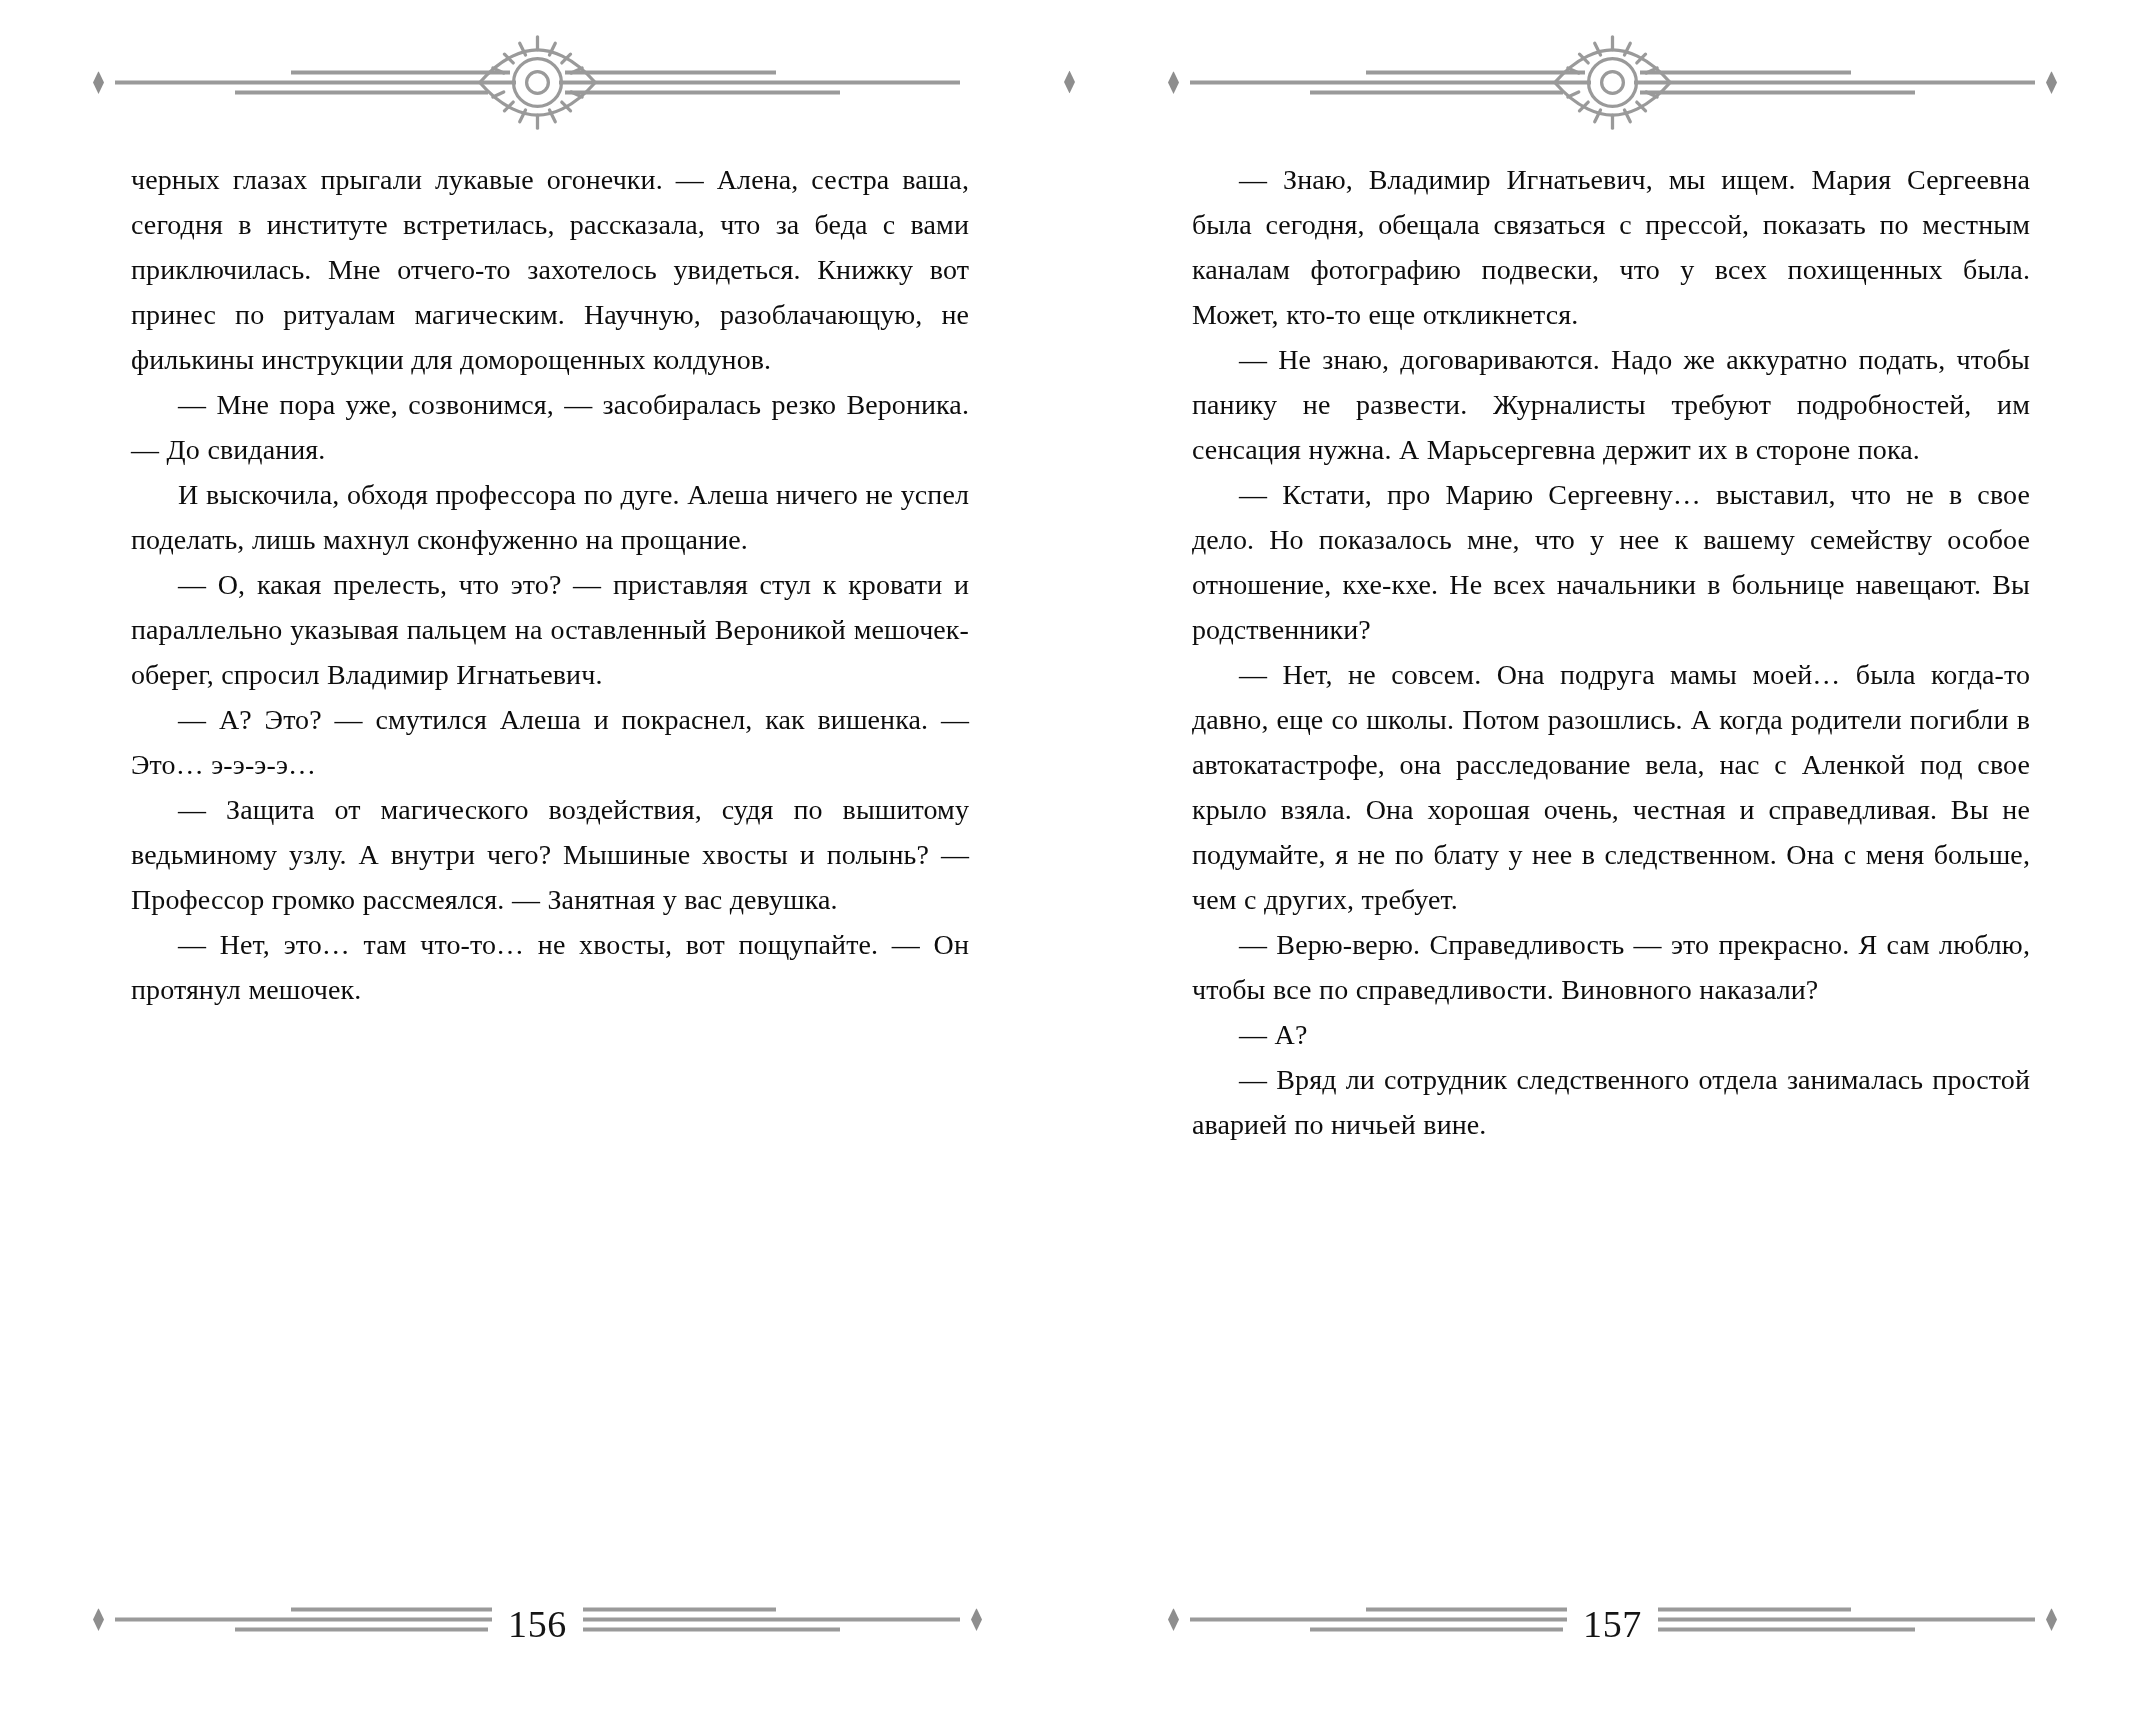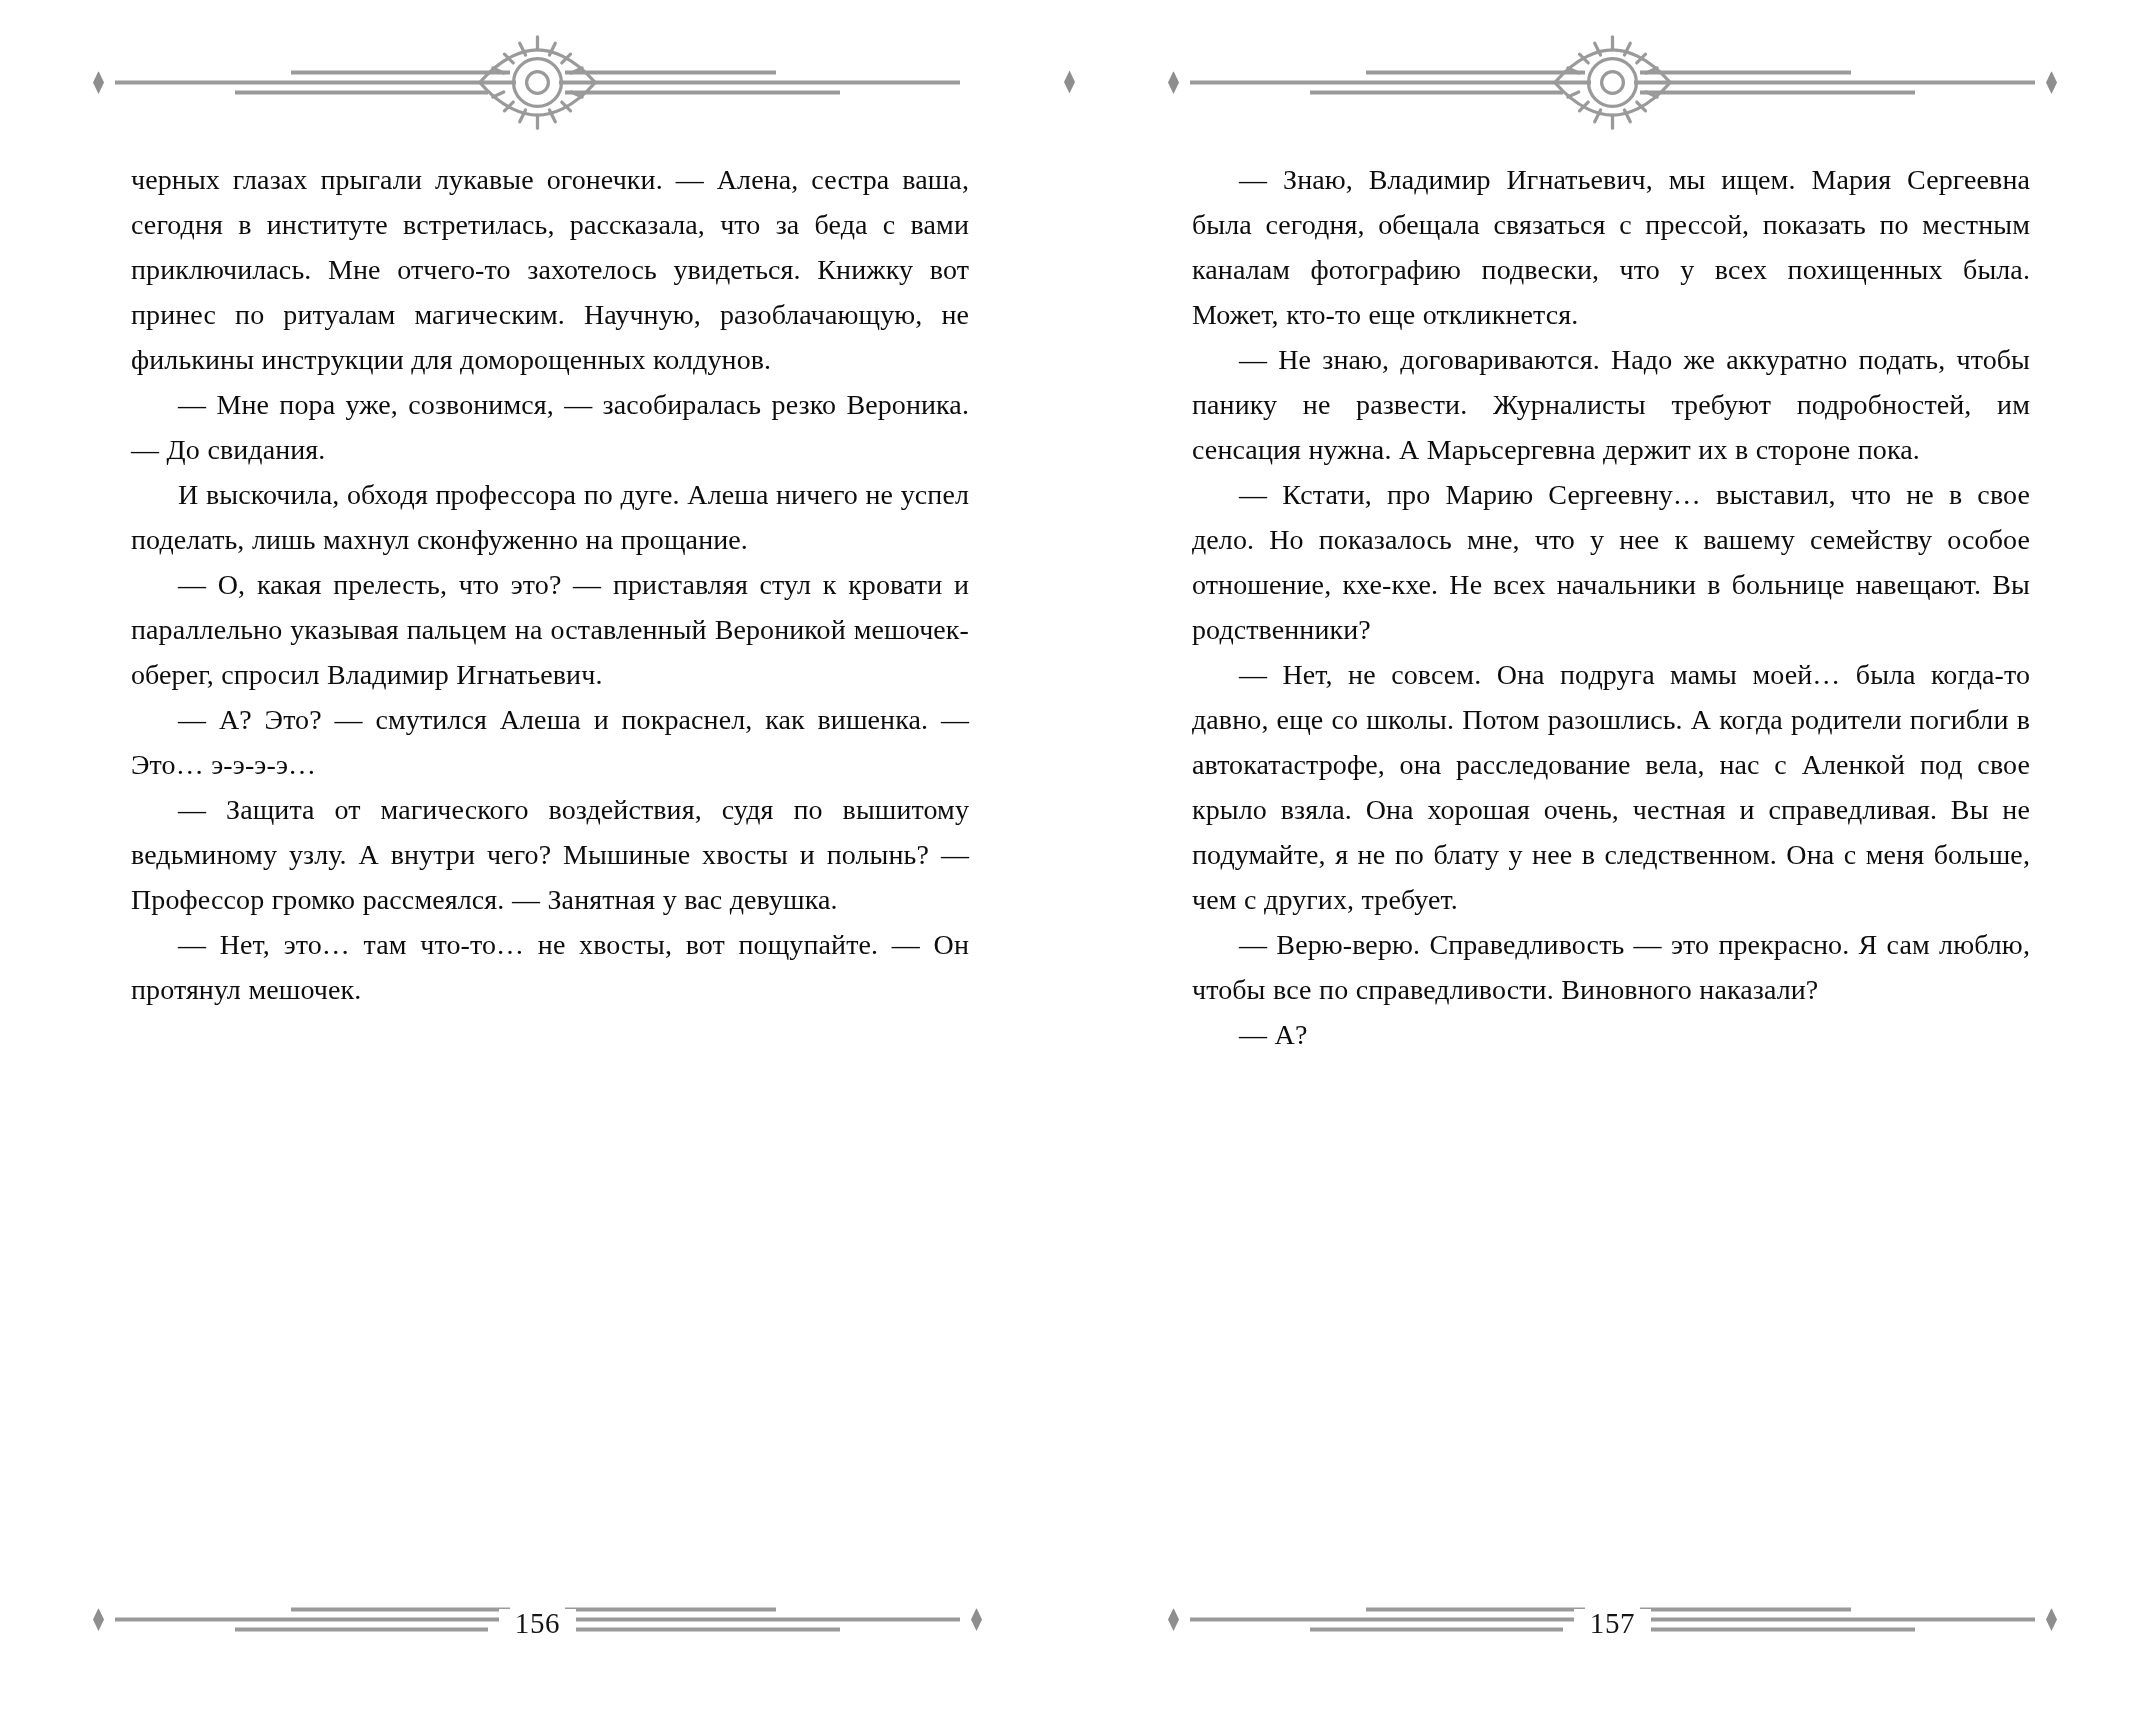--- a/index.html
+++ b/index.html
@@ -93,21 +93,21 @@
     width: 127px;
     height: 95px;
   }
   .eye-wrap svg { display: block; }
 
   .page-number {
     position: relative;
     z-index: 4;
     background: #ffffff;
     padding: 0 16px;
-    font-size: 29px;
+    font-size: 38px;
     letter-spacing: 0.7px;
     color: #141414;
     font-family: "Liberation Serif", "DejaVu Serif", serif;
     line-height: 1;
     margin-top: 8px;
   }
 
   
   .column {
     position: absolute;
@@ -251,20 +251,21 @@
       </div>
     </div>
 
     <div class="column">
         <p class="para indent">— Знаю, Владимир Игнатьевич, мы ищем. Мария Сергеевна была сегодня, обещала связаться с прессой, показать по местным каналам фотографию подвески, что у всех похищенных была. Может, кто-то еще откликнется.</p>
         <p class="para indent">— Не знаю, договариваются. Надо же аккуратно подать, чтобы панику не развести. Журналисты требуют подробностей, им сенсация нужна. А Марьсергевна держит их в стороне пока.</p>
         <p class="para indent">— Кстати, про Марию Сергеевну… выставил, что не в свое дело. Но показалось мне, что у нее к вашему семейству особое отношение, кхе-кхе. Не всех начальники в больнице навещают. Вы родственники?</p>
         <p class="para indent">— Нет, не совсем. Она подруга мамы моей… была когда-то давно, еще со школы. Потом разошлись. А когда родители погибли в автокатастрофе, она расследование вела, нас с Аленкой под свое крыло взяла. Она хорошая очень, честная и справедливая. Вы не подумайте, я не по блату у нее в следственном. Она с меня больше, чем с других, требует.</p>
         <p class="para indent">— Верю-верю. Справедливость — это прекрасно. Я сам люблю, чтобы все по справедливости. Виновного наказали?</p>
         <p class="para indent">— А?</p>
+        <p class="para indent">— Вряд ли сотрудник следственного отдела занималась простой аварией по ничьей вине.</p>
       </div>
 
     <div class="ornament foot">
       <div class="orn-inner">
         <span class="diamond left"></span>
         <span class="rules left">
           <i class="rule r-main"></i>
             <i class="rule r-up"></i>
             <i class="rule r-dn"></i>
         </span>

